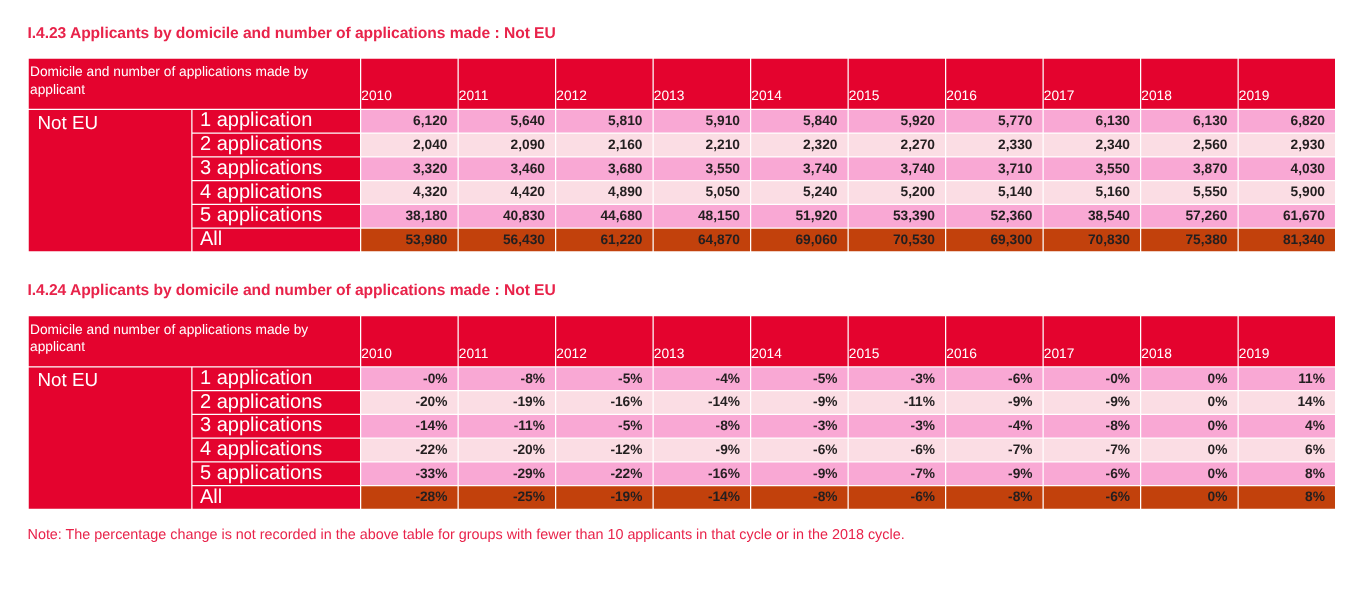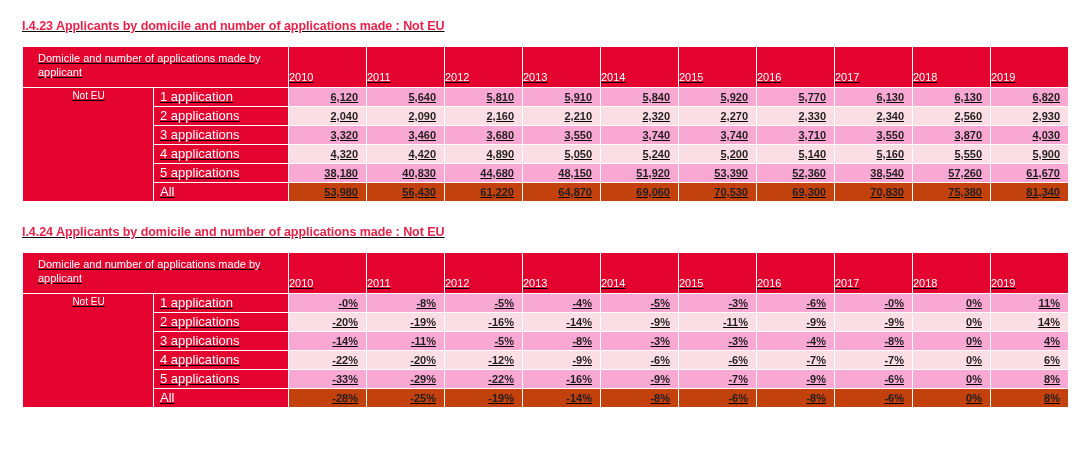--- a/index.html
+++ b/index.html
@@ -10,21 +10,20 @@
   body {
     width: 1080px;
     height: 475px;
     font-family: "Liberation Sans", sans-serif;
     overflow: hidden;
     position: relative;
   }
   .page {
     box-sizing: border-box;
     padding: 18px 22px 0 22px;
-    text-decoration: underline;
   }
 
   
   .section-title {
     font-size: 12.5px;
     font-weight: bold;
     color: #e8234a;
     letter-spacing: -0.05px;
     line-height: 16px;
     margin: 0 0 12px 0;
@@ -55,53 +54,53 @@
     vertical-align: middle;
     box-sizing: border-box;
   }
 
   
   th.hdr-label {
     background: #e4032e;
     color: #ffffff;
     font-weight: normal;
     text-align: left;
-    padding: 4px 6px 4px 15px;
+    padding: 4px 6px 4px 1px;
     font-size: 11px;
     line-height: 14px;
     height: 40px;
     vertical-align: top;
   }
   th.hdr-year {
     background: #e4032e;
     color: #ffffff;
     font-weight: normal;
     text-align: left;
     padding: 0 8px 4px 0;
     vertical-align: bottom;
     height: 40px;
     font-size: 11px;
   }
 
   
   td.domicile {
     background: #e4032e;
     color: #ffffff;
-    text-align: center;
+    text-align: left;
     vertical-align: top;
     padding: 2px 6px 0 7px;
-    font-size: 10px;
+    font-size: 15px;
   }
   
   td.grp {
     background: #e4032e;
     color: #ffffff;
     text-align: left;
     padding: 2px 6px 2px 6px;
-    font-size: 13px;
+    font-size: 16px;
     height: 18px;
     line-height: 14px;
   }
   
   td.num {
     background: #f9c9d4;
     color: #231f20;
     text-align: right;
     padding: 2px 8px 2px 0;
     font-size: 11px;
@@ -363,14 +362,15 @@
           <td class="num">-6%</td>
           <td class="num">-8%</td>
           <td class="num">-6%</td>
           <td class="num">0%</td>
           <td class="num">8%</td>
         </tr>
       </tbody>
     </table>
   </div>
 
+  <div class="note">Note: The percentage change is not recorded in the above table for groups with fewer than 10 applicants in that cycle or in the 2018 cycle.</div>
 
 </div>
 
 </body></html>

